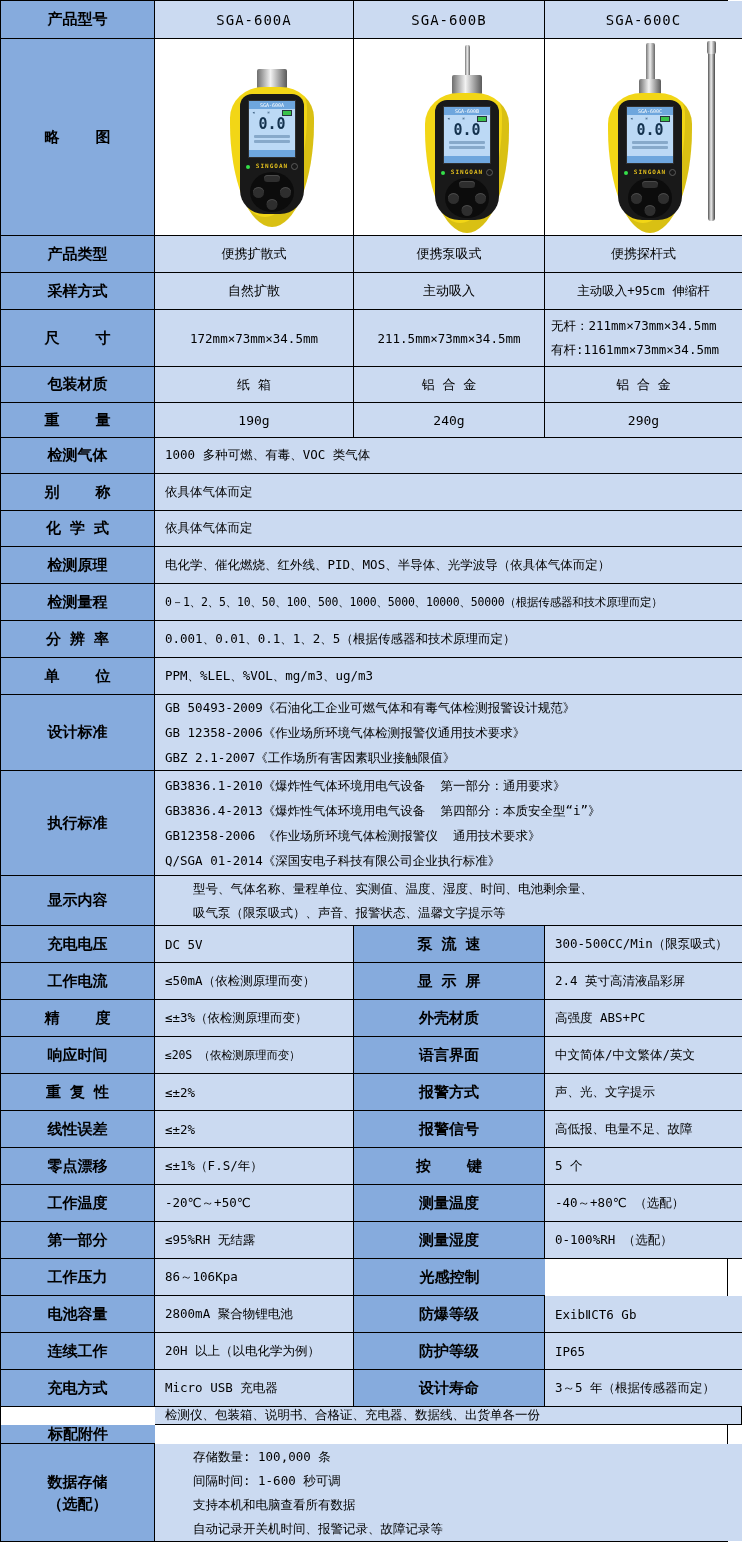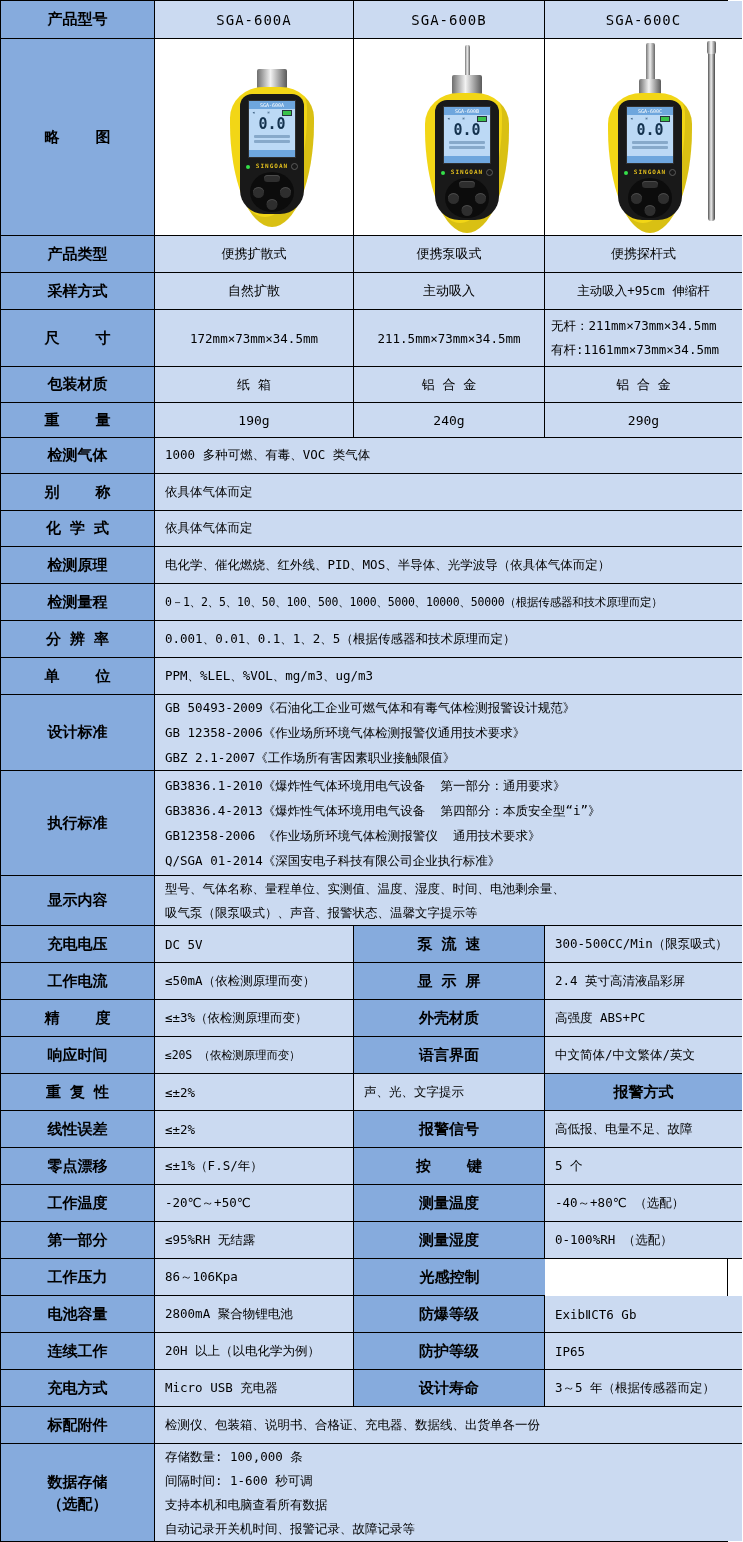--- a/index.html
+++ b/index.html
@@ -10,21 +10,21 @@
         display:flex;align-items:center;justify-content:center;overflow:hidden;}
   .row .cell:last-child{border-right:none;}
   .row:last-child .cell{border-bottom:none;}
   .lbl{background:#86abdd;font-weight:700;font-size:15px;white-space:pre;text-align:center;}
   .lbl.col{flex-direction:column;line-height:22px;}
   .val{background:#cbdaf1;font-size:13px;white-space:pre;}
   .val.left{justify-content:flex-start;padding-left:10px;}
   .val.multi{flex-direction:column;align-items:flex-start;justify-content:center;padding-left:10px;}
   .val.multi > div{white-space:pre;}
   .lh25 > div{line-height:25px;}
-  .lh24 > div{line-height:24px;}
+  .lh24 > div{line-height:24px;margin-left:28px;}
   .fs12{font-size:12.5px;}
   .tight{font-size:11.5px;letter-spacing:-0.2px;}
   .hdr-model{font-size:14px;letter-spacing:1px;}
 
   
   .imgcell{background:#fff;align-items:flex-start;padding-left:36px;}
   .devwrap{display:flex;gap:16px;align-items:flex-start;}
   .device{display:flex;flex-direction:column;align-items:center;}
   .pad-a{padding-top:30px;}
   .pad-b{padding-top:6px;}
@@ -292,22 +292,22 @@
   </div>
   <div class="row" style="height:37px">
     <div class="cell lbl">响应时间</div>
     <div class="cell val left tight">≤20S （依检测原理而变）</div>
     <div class="cell lbl">语言界面</div>
     <div class="cell val left fs12">中文简体/中文繁体/英文</div>
   </div>
   <div class="row" style="height:37px">
     <div class="cell lbl">重 复 性</div>
     <div class="cell val left fs12">≤±2%</div>
+    <div class="cell lbl">报警方式</div>
     <div class="cell val left fs12">声、光、文字提示</div>
-    <div class="cell lbl">报警方式</div>
   </div>
   <div class="row" style="height:37px">
     <div class="cell lbl">线性误差</div>
     <div class="cell val left fs12">≤±2%</div>
     <div class="cell lbl">报警信号</div>
     <div class="cell val left fs12">高低报、电量不足、故障</div>
   </div>
   <div class="row" style="height:37px">
     <div class="cell lbl">零点漂移</div>
     <div class="cell val left fs12">≤±1%（F.S/年）</div>
@@ -344,22 +344,22 @@
     <div class="cell val left fs12">IP65</div>
   </div>
   <div class="row" style="height:37px">
     <div class="cell lbl">充电方式</div>
     <div class="cell val left fs12">Micro USB 充电器</div>
     <div class="cell lbl">设计寿命</div>
     <div class="cell val left fs12">3～5 年（根据传感器而定）</div>
   </div>
 
   <div class="row" style="height:37px">
+    <div class="cell val left fs12" style="grid-column:2/5">检测仪、包装箱、说明书、合格证、充电器、数据线、出货单各一份</div>
     <div class="cell lbl">标配附件</div>
-    <div class="cell val left fs12" style="grid-column:2/5">检测仪、包装箱、说明书、合格证、充电器、数据线、出货单各一份</div>
   </div>
 
   <div class="row" style="height:97px">
     <div class="cell lbl col">
       <div>数据存储</div>
       <div>（选配）</div>
     </div>
     <div class="cell val multi fs12 lh24" style="grid-column:2/5">
       <div>存储数量: 100,000 条</div>
       <div>间隔时间: 1-600 秒可调</div>

